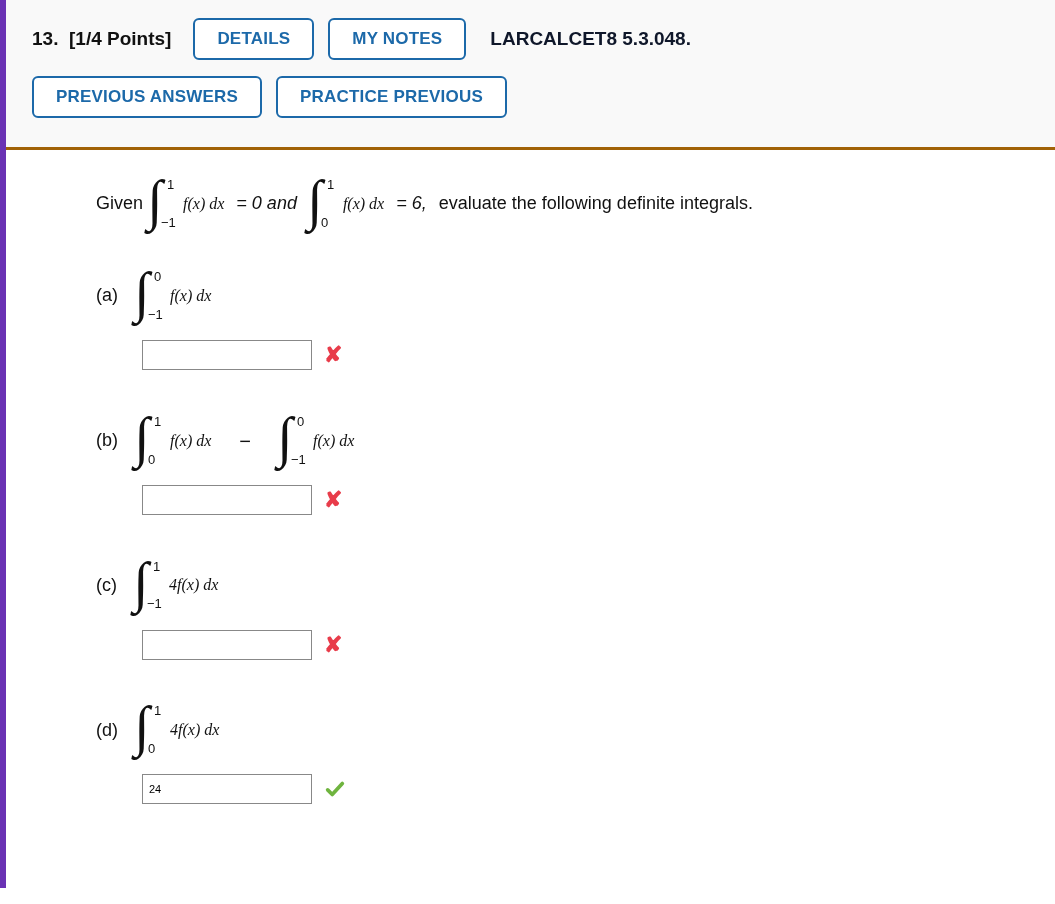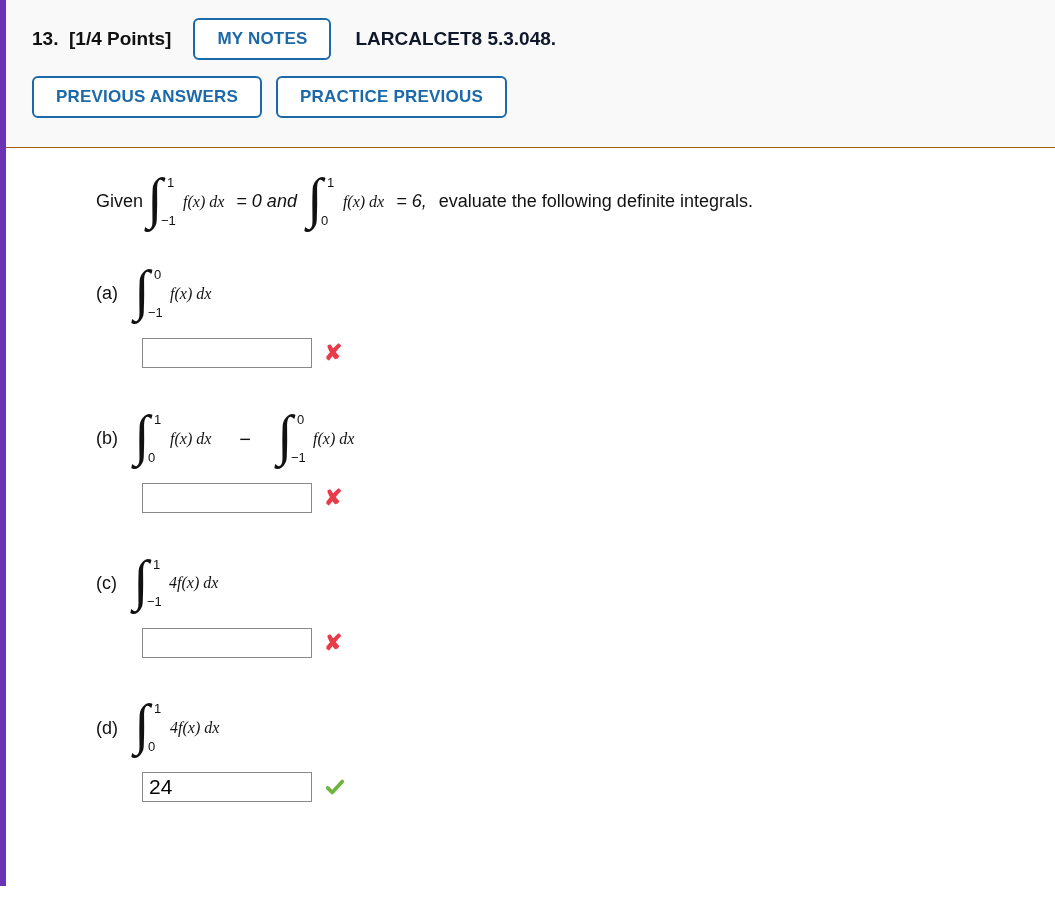--- a/index.html
+++ b/index.html
@@ -10,21 +10,21 @@
     color: #111;
     background: #fff;
   }
   .page {
     width: 1055px;
     border-left: 6px solid #6a32b4;
     background: #fff;
   }
   .q-header {
     background: #f9f9f9;
-    border-bottom: 1px solid #a16207;
+    border-bottom: 3px solid #a16207;
     padding: 18px 26px 22px 26px;
     text-align: center;
   }
   .hdr-row {
     display: flex;
     flex-wrap: wrap;
     align-items: center;
     gap: 14px;
     margin-bottom: 16px;
   }
@@ -82,21 +82,21 @@
     display: flex;
     align-items: center;
     gap: 12px;
     margin-left: 46px;
   }
   input.ans {
     width: 170px;
     height: 30px;
     border: 1px solid #888;
     padding: 2px 6px;
-    font-size: 21px;
+    font-size: 11px;
     font-family: inherit;
     background: #fff;
   }
   
   .intg {
     display: inline-flex;
     align-items: center;
     font-family: "Georgia", serif;
   }
   .intg .sym {
@@ -148,20 +148,21 @@
 </head>
 <body>
 
 <div class="page">
 
   <div class="q-header">
     <div class="hdr-row">
       <span class="q-title">
         <span>13.</span>&nbsp;&nbsp;<span>[1/4 Points]</span>
       </span>
+      <span class="btn">DETAILS</span>
       <span class="btn">MY NOTES</span>
       <span class="ref">LARCALCET8 5.3.048.</span>
     </div>
     <div class="hdr-row">
       <span class="btn">PREVIOUS ANSWERS</span>
       <span class="btn">PRACTICE PREVIOUS</span>
     </div>
   </div>
 
   <div class="q-body">

